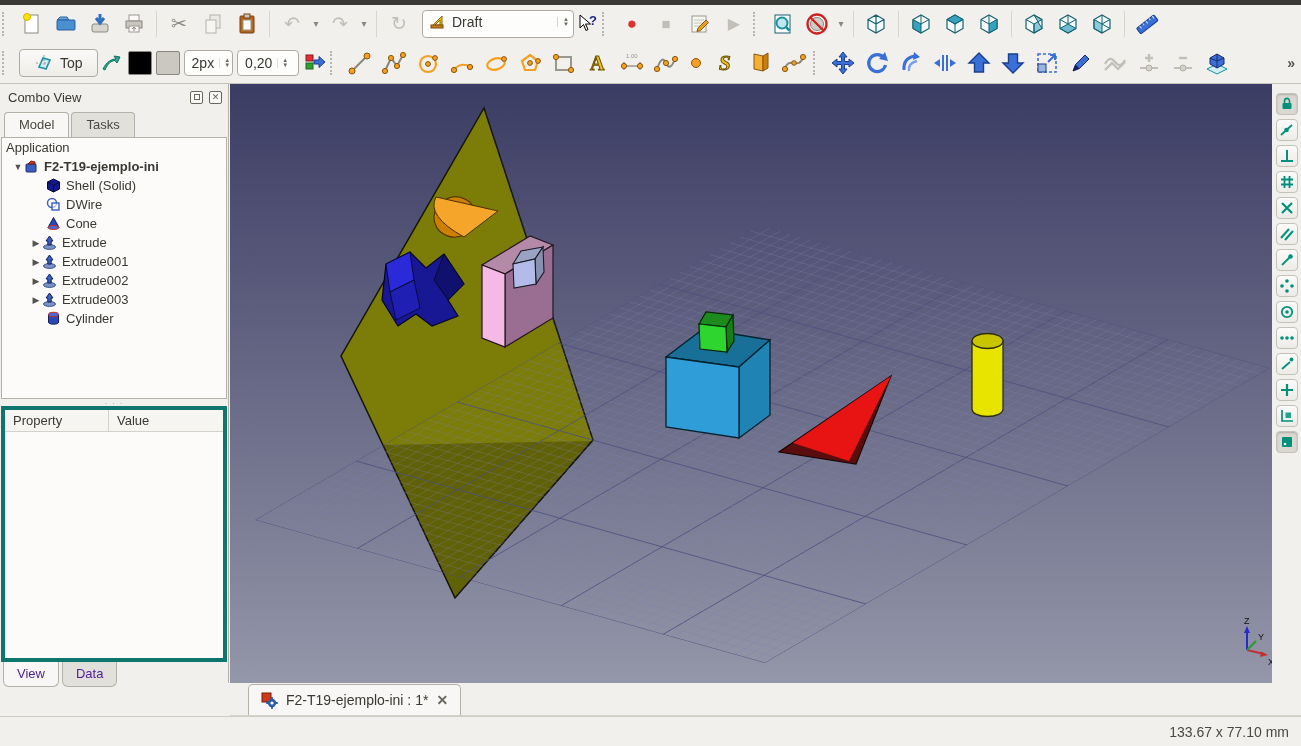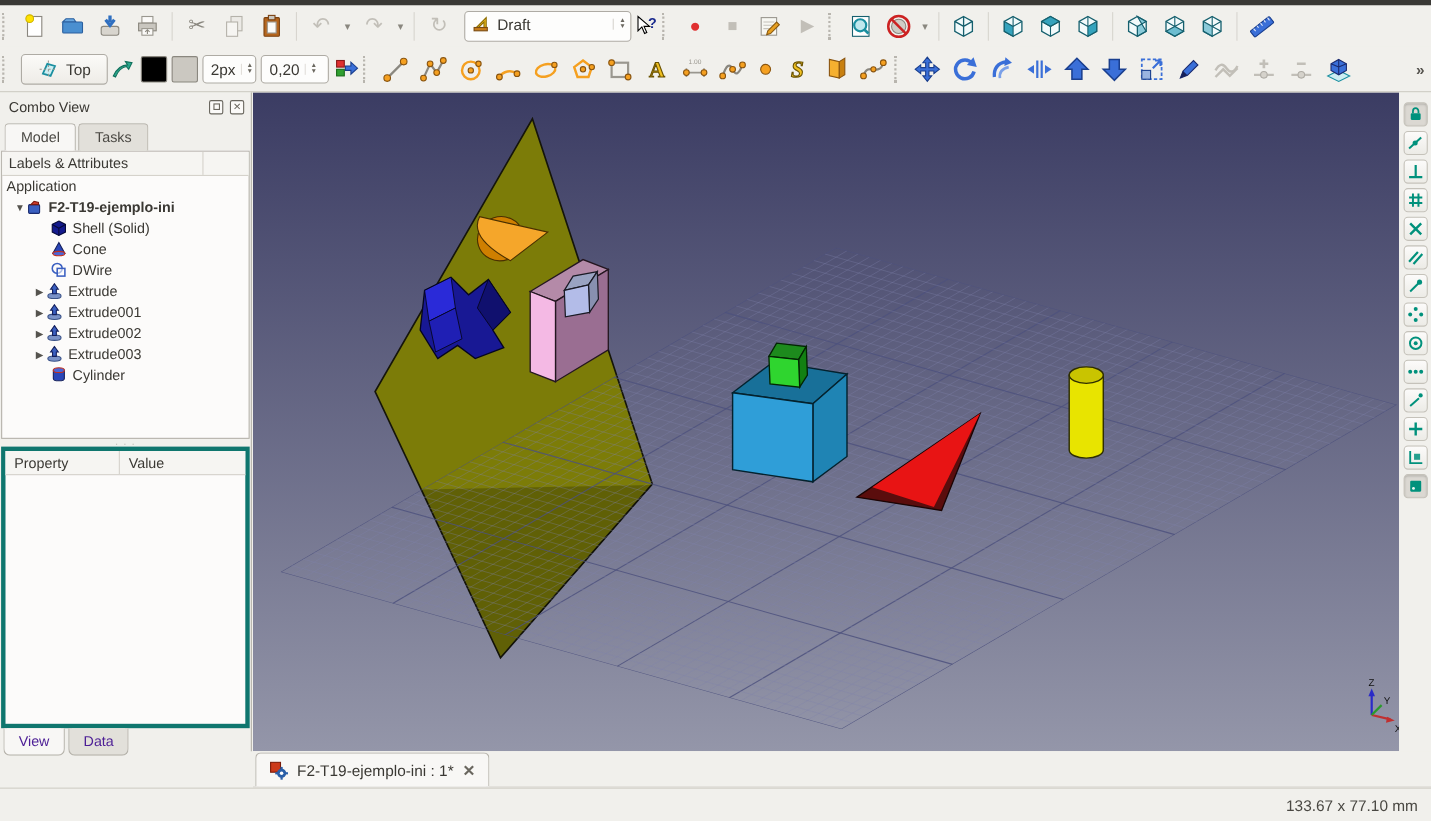--- a/index.html
+++ b/index.html
@@ -76,21 +76,21 @@
   #rightstrip { left:1272px; top:84px; width:29px; height:632px; background:#f1f0ec; }
   .snapcol { display:flex; flex-direction:column; align-items:center; padding-top:9px; }
   .snapbtn { width:22px; height:22px; border:1px solid #c5c2ba; border-radius:4px;
              background:linear-gradient(#fcfbfa,#ecebe6); display:flex; align-items:center;
              justify-content:center; margin-bottom:4px; flex:0 0 auto; }
   .snapbtn.pressed { background:#dbd8d2; box-shadow:inset 0 1px 2px rgba(0,0,0,.2); }
 
   
   #mdibar { left:230px; top:683px; width:1071px; height:33px; background:#f1f0ec;
             border-bottom:1px solid #d5d2cb; display:flex; align-items:flex-end; }
-  #mditab { height:31px; margin-left:2px; display:flex; align-items:center; gap:8px; padding:0 12px;
+  #mditab { height:31px; margin-left:18px; display:flex; align-items:center; gap:8px; padding:0 12px;
             border:1px solid #b4b1a9; border-bottom:none; border-radius:5px 5px 0 0;
             background:#f8f7f5; }
   #mditab .x { color:#6a675f; font-weight:bold; font-size:14px; }
 
   
   #statusbar { left:0; top:716px; width:1301px; height:30px; background:#f1f0ec;
                border-top:1px solid #d0cdc6; display:flex; align-items:center; }
   #statusbar .dims { margin-left:auto; padding-right:12px; color:#4a4843; font-size:14px; }
 </style>
 </head>
@@ -486,54 +486,51 @@
     <span class="wicon">
         <span style="width:6px;height:6px;border:1px solid #6a675f;display:block"></span>
       </span>
     <span class="wicon">✕</span>
   </div>
   <div class="cv-tabs">
     <div class="cv-tab active">Model</div>
     <div class="cv-tab">Tasks</div>
   </div>
   <div id="treeframe">
-    <div id="treehead">
-      <div class="cell">Labels &amp; Attributes</div>
-    </div>
     <div class="trow" style="padding-left:4px">
       <span class="lbl">Application</span>
     </div>
     <div class="trow bold" style="padding-left:10px">
       <span class="exp">▼</span>
       <svg width="15" height="15" viewBox="0 0 15 15">
           <rect x="2" y="5" width="10" height="8" rx="1" fill="#3a5fc0" stroke="#1a2a6e"></rect>
           <path d="M4 5 L7 2 L11 3 L11 5 Z" fill="#cc3a2a" stroke="#7a1a10"></path>
         </svg>
       <span class="lbl">F2-T19-ejemplo-ini</span>
     </div>
     <div class="trow" style="padding-left:44px">
       <svg width="15" height="15" viewBox="0 0 15 15">
           <path d="M7.5 1 L13.5 4 V11 L7.5 14 L1.5 11 V4 Z" fill="#141a8e" stroke="#060a3a"></path>
           <path d="M7.5 7.5 L13.5 4 M7.5 7.5 V14 M7.5 7.5 L1.5 4" stroke="#060a3a" fill="none"></path>
         </svg>
       <span class="lbl">Shell (Solid)</span>
     </div>
     <div class="trow" style="padding-left:44px">
       <svg width="15" height="15" viewBox="0 0 15 15">
+          <circle cx="6" cy="6" r="4.5" fill="none" stroke="#3a5fc0" stroke-width="1.4"></circle>
+          <rect x="6" y="6" width="7" height="7" fill="#fff" fill-opacity=".6" stroke="#3a5fc0" stroke-width="1.4"></rect>
+        </svg>
+      <span class="lbl">DWire</span>
+    </div>
+    <div class="trow" style="padding-left:44px">
+      <svg width="15" height="15" viewBox="0 0 15 15">
           <path d="M7.5 1.5 L13 11.5 H2 Z" fill="#2a46b8" stroke="#14205e"></path>
           <ellipse cx="7.5" cy="11.5" rx="5.5" ry="2" fill="#4a66d8" stroke="#c03020"></ellipse>
         </svg>
       <span class="lbl">Cone</span>
-    </div>
-    <div class="trow" style="padding-left:44px">
-      <svg width="15" height="15" viewBox="0 0 15 15">
-          <circle cx="6" cy="6" r="4.5" fill="none" stroke="#3a5fc0" stroke-width="1.4"></circle>
-          <rect x="6" y="6" width="7" height="7" fill="#fff" fill-opacity=".6" stroke="#3a5fc0" stroke-width="1.4"></rect>
-        </svg>
-      <span class="lbl">DWire</span>
     </div>
     <div class="trow" style="padding-left:28px">
       <span class="exp">▶</span>
       <svg width="15" height="15" viewBox="0 0 15 15">
           <ellipse cx="7.5" cy="12" rx="6" ry="2.4" fill="#7a92c8" stroke="#3a5288"></ellipse>
           <path d="M7.5 1 L11 6 H9.2 V10 H5.8 V6 H4 Z" fill="#3a5fc0" stroke="#14205e"></path>
         </svg>
       <span class="lbl">Extrude</span>
     </div>
     <div class="trow" style="padding-left:28px">

